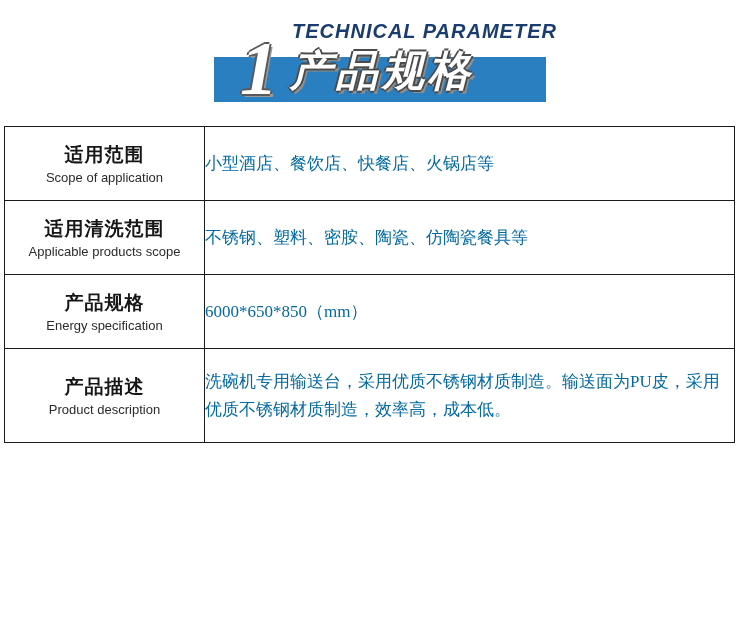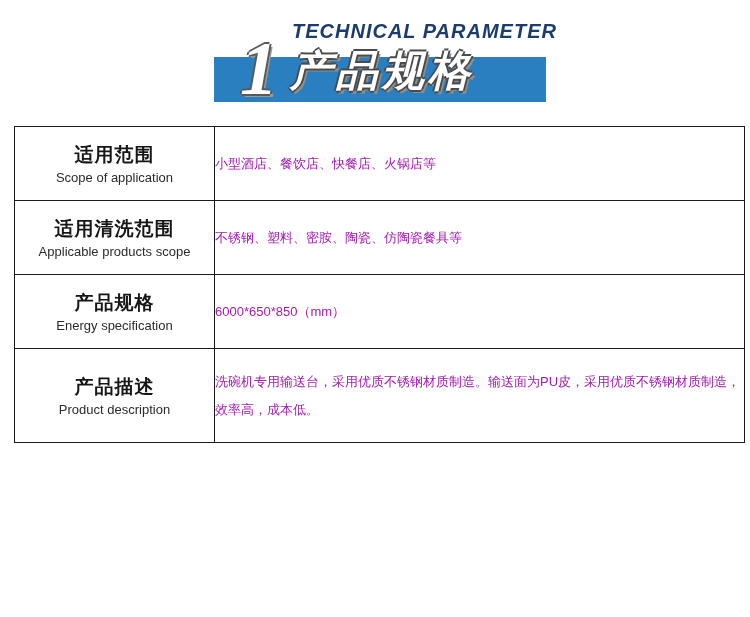--- a/index.html
+++ b/index.html
@@ -82,21 +82,21 @@
     text-shadow:
       -2px 0 #4b4b4b, 0 -2px #4b4b4b, 2px 0 #4b4b4b, 0 2px #4b4b4b,
       3px 3px 0 #8e8e8e;
     white-space: nowrap;
     z-index: 3;
   }
 
   
   .spec-table {
     position: absolute;
-    left: 14px;
+    left: 4px;
     top: 126px;
     width: 730px;
     border-collapse: collapse;
     table-layout: fixed;
   }
   .spec-table td {
     border: 1px solid #1a1a1a;
     vertical-align: middle;
     padding: 0;
   }
@@ -117,23 +117,23 @@
     line-height: 28px;
     letter-spacing: 1px;
   }
   .label-en {
     font-family: "Liberation Sans", sans-serif;
     font-size: 13px;
     color: #2b2b2b;
     line-height: 19px;
   }
   .value-text {
-    font-family: Liberation Sans, sans-serif;
-    font-size: 13px;
-    color: #a21caf;
+    font-family: Liberation Serif, serif;
+    font-size: 17px;
+    color: #0369a1;
     line-height: 28px;
   }
 
   .row-h1 { height: 74px; }
   .row-h2 { height: 74px; }
   .row-h3 { height: 74px; }
   .row-h4 { height: 82px; }
   .row-h5 { height: 94px; }
 </style>
 </head>

